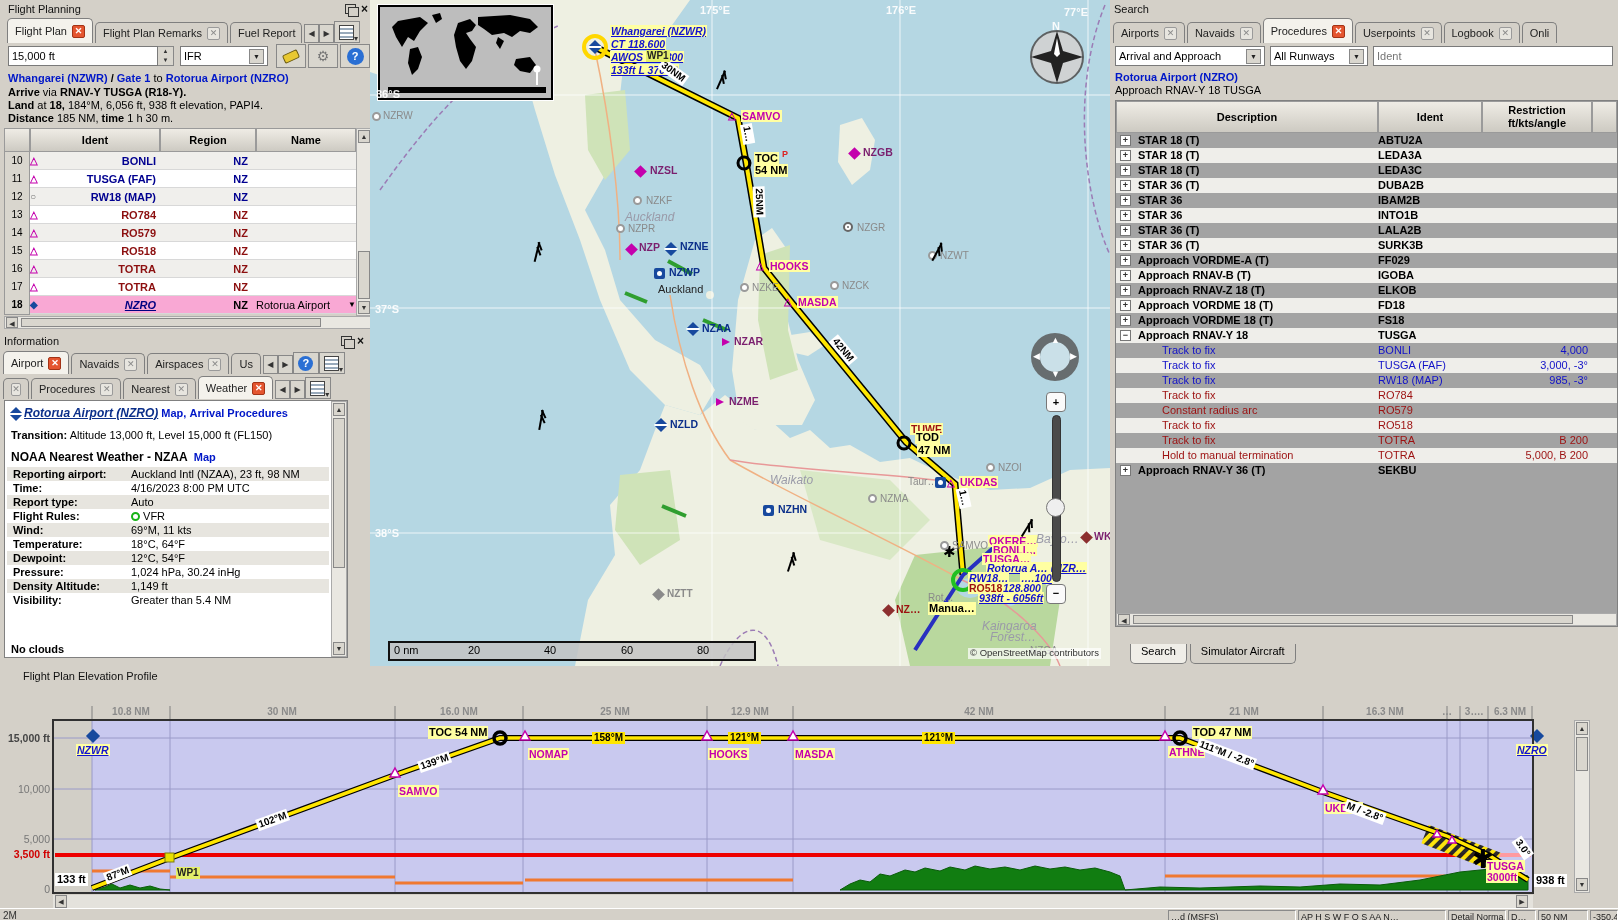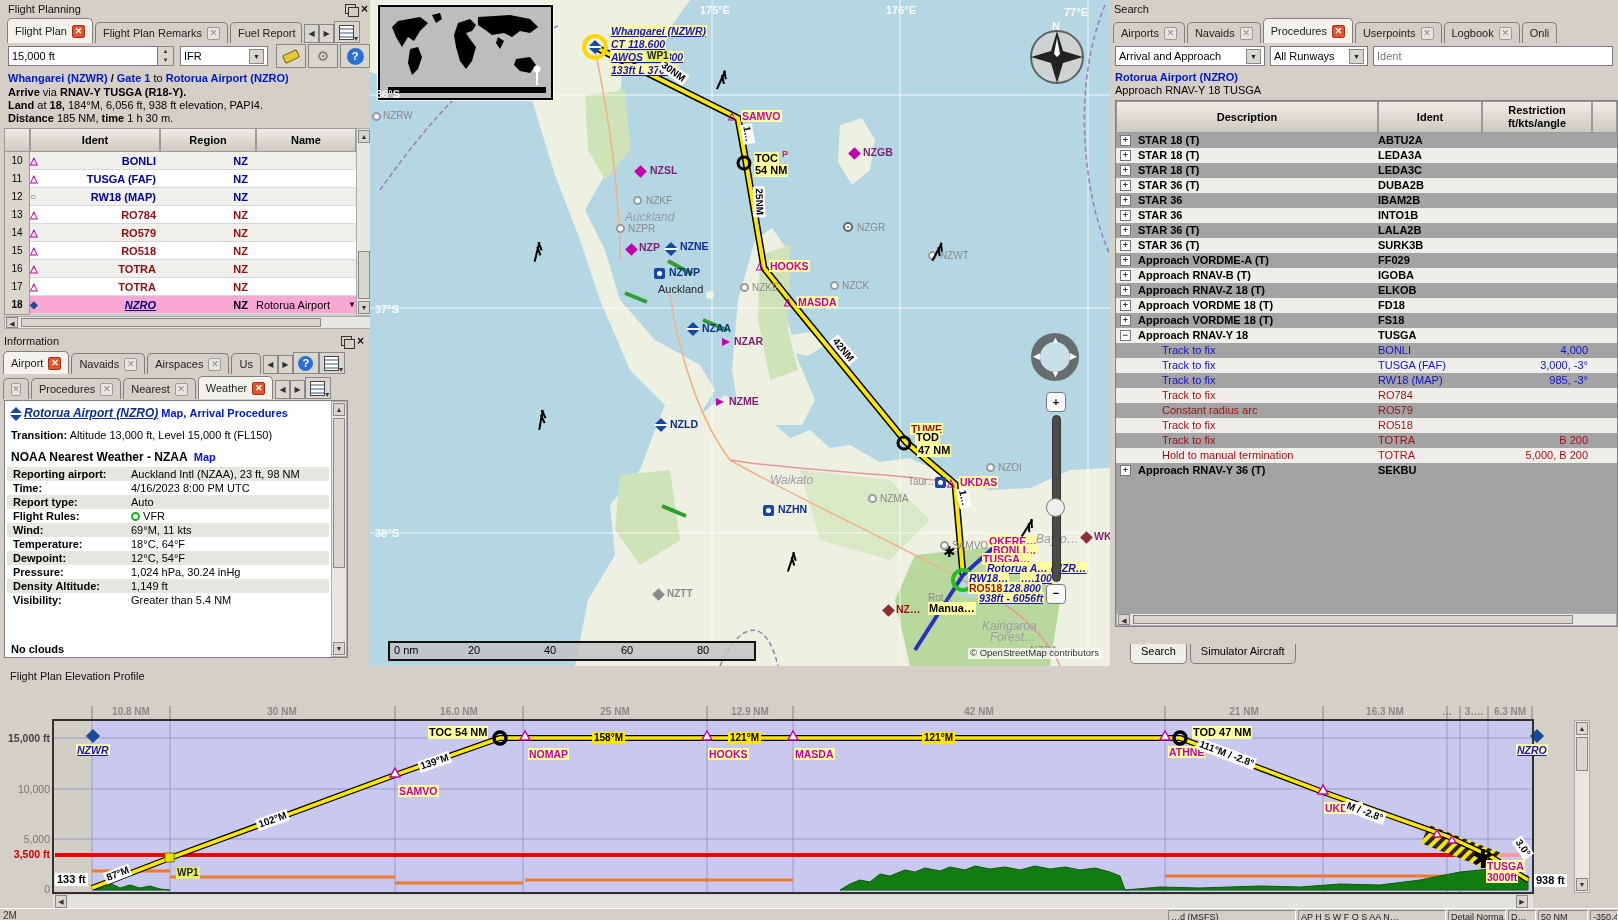--- a/index.html
+++ b/index.html
@@ -757,21 +757,21 @@
       <div class="hthumb" style="left:16px;width:440px"></div>
     </div>
   </div>
   <div style="position:absolute;left:20px;top:644px;display:flex">
     <div class="btab active">Search</div>
     <div class="btab">Simulator Aircraft</div>
   </div>
 </div>
 
 <div class="panel" style="left:0;top:668px;width:1618px;height:240px">
-  <div class="al" style="left:10px;top:2px;color:#111">Flight Plan Elevation Profile</div>
+  <div class="al" style="left:23px;top:2px;color:#111">Flight Plan Elevation Profile</div>
   <div style="position:absolute;left:0;top:16px;width:1618px;height:224px">
     <svg width="1618" height="224" viewBox="0 0 1618 224" style="position:absolute;left:0;top:0">
       <defs>
         <pattern id="hatch" width="8" height="8" patternUnits="userSpaceOnUse" patternTransform="rotate(45)">
           <rect width="8" height="8" fill="#ffe600"></rect>
               <rect width="4" height="8" fill="#222"></rect>
         </pattern>
       </defs>
       <rect x="0" y="0" width="1618" height="224" fill="#d4d0c8"></rect>
       <rect x="53" y="36" width="1480" height="173" fill="#d2cfc7"></rect>

